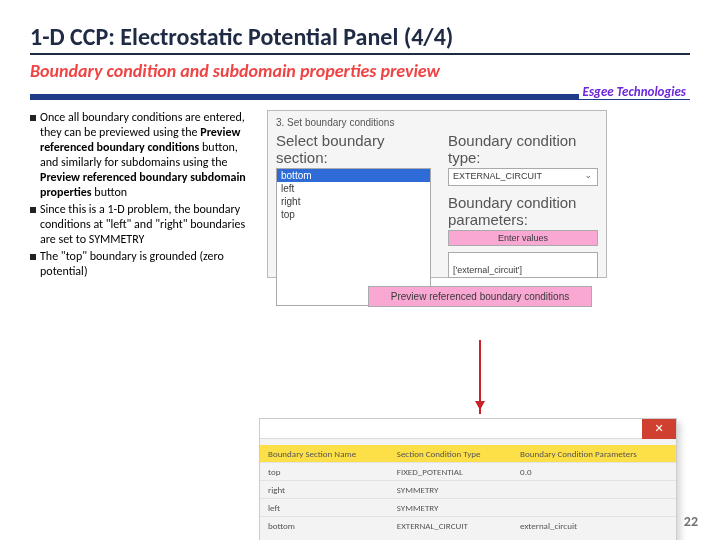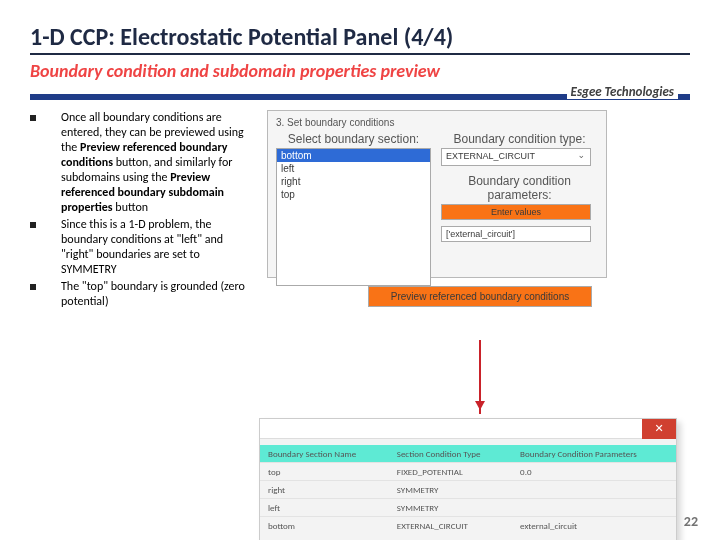--- a/index.html
+++ b/index.html
@@ -18,64 +18,64 @@
     font-size: 18px; font-weight: 700; color: #ef4444;
     margin-top: 5px;
     font-style: italic;
   }
   .rule-row { position: relative; margin-top: 6px; height: 14px; }
   .rule-bar {
     position: absolute; left: 0; right: 0; top: 6px; height: 6px;
     background: #1f3c88;
   }
   .brand {
-    position: absolute; right: 12px; top: -4px;
+    position: absolute; right: 0; top: -4px;
     font-size: 13px; font-weight: 700; font-style: italic;
-    color: #404040; background: #fff; padding: 0 4px;
+    color: #6d28d9; background: #fff; padding: 0 4px;
   }
   .content { display: flex; gap: 12px; margin-top: 8px; }
   .left { width: 225px; font-size: 12px; line-height: 1.25; }
   .bullets { list-style: none; }
-  .bullets li { display: flex; gap: 25px; margin-bottom: 2px; }
+  .bullets li { display: flex; gap: 4px; margin-bottom: 2px; }
   .sq { width: 6px; height: 6px; background: #222; flex: 0 0 auto; margin-top: 5px; }
   .b-text b { font-weight: 700; }
   .right { width: 405px; position: relative; }
 
   
   .panel {
     border: 1px solid #b9b9b9; background: #f5f5f5;
     font-family: "Segoe UI", Tahoma, sans-serif; color: #3a3a3a;
   }
   .panel-top {
     position: absolute; top: 0; left: 0; width: 340px; height: 168px;
     padding: 6px 8px; font-size: 9px;
   }
   .step-label { font-size: 10px; margin-bottom: 4px; color: #555; }
-  .lbl { font-size: 12px; color: #555; margin-bottom: 2px; text-align: center; }
+  .lbl { font-size: 15px; color: #555; margin-bottom: 2px; }
   .listbox {
     background: #fff; border: 1px solid #aaa; width: 155px; height: 138px;
     font-size: 10px; overflow: hidden;
   }
   .listbox .sel { background: #2e6bd6; color: #fff; padding: 1px 4px; }
   .listbox .opt { padding: 1px 4px; }
   .cols { display: flex; gap: 10px; }
   .col2 { flex: 1; }
   .dd {
     background: #fff; border: 1px solid #aaa; height: 18px; width: 150px;
     font-size: 9px; padding: 2px 4px; position: relative; margin-bottom: 8px;
   }
   .dd::after { content: "⌄"; position: absolute; right: 5px; top: 1px; color: #666; }
   .btn {
-    background: #f97316; border: 1px solid #aaa; padding: 2px 10px;
+    background: #f9a8d4; border: 1px solid #aaa; padding: 2px 10px;
     font-size: 9px; text-align: center; display: inline-block;
   }
   .btn-wide { display: block; width: 150px; margin-bottom: 6px; }
   .fld {
     background: #fff; border: 1px solid #aaa; height: 16px; width: 150px;
-    font-size: 9px; padding: 2px 4px; margin-bottom: 8px;
+    font-size: 9px; padding: 12px 4px; margin-bottom: 8px;
   }
   .preview-btn {
     position: absolute; left: 100px; bottom: -30px; width: 224px;
     padding: 4px 8px; font-size: 10px;
   }
 
   .arrow {
     position: absolute; left: 212px; top: 230px; width: 2px; height: 74px;
     background: #c9222a;
   }
@@ -98,21 +98,21 @@
   .win-close {
     position: absolute; right: 0; top: 0; width: 34px; height: 20px;
     background: #d04030; color: #fff; text-align: center; line-height: 20px;
     font-size: 11px;
   }
   .tbl { width: 100%; border-collapse: collapse; margin-top: 6px; }
   .tbl th, .tbl td {
     text-align: left; font-weight: 400; padding: 3px 8px; color: #555;
     border-top: 1px solid #e3e3e3;
   }
-  .tbl th { background: #5eead4; font-size: 9px; border-top: none; }
+  .tbl th { background: #fde047; font-size: 9px; border-top: none; }
 
   .pagenum {
     position: absolute; right: 22px; bottom: 10px;
     font-size: 14px; font-weight: 700; color: #737373;
   }
 </style>
 </head>
 <body>
 
 <div class="slide">

